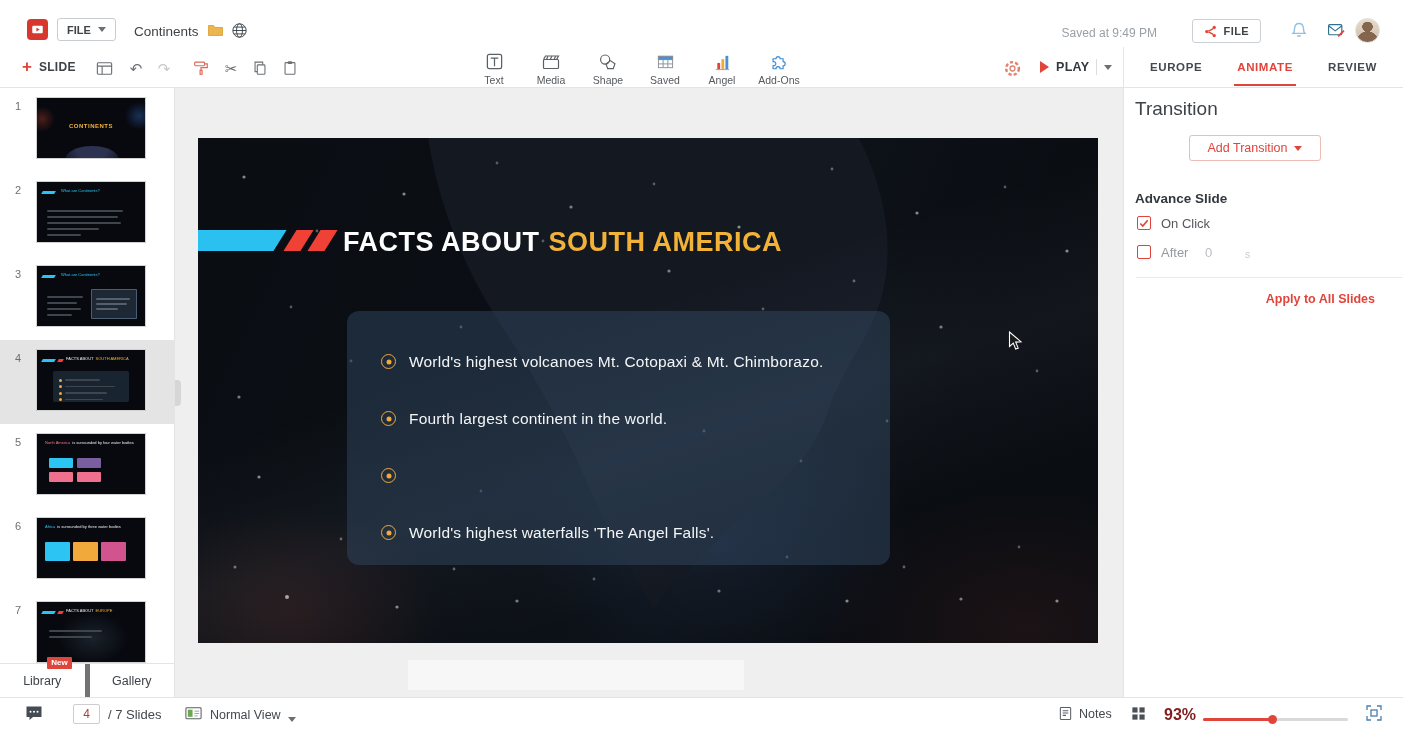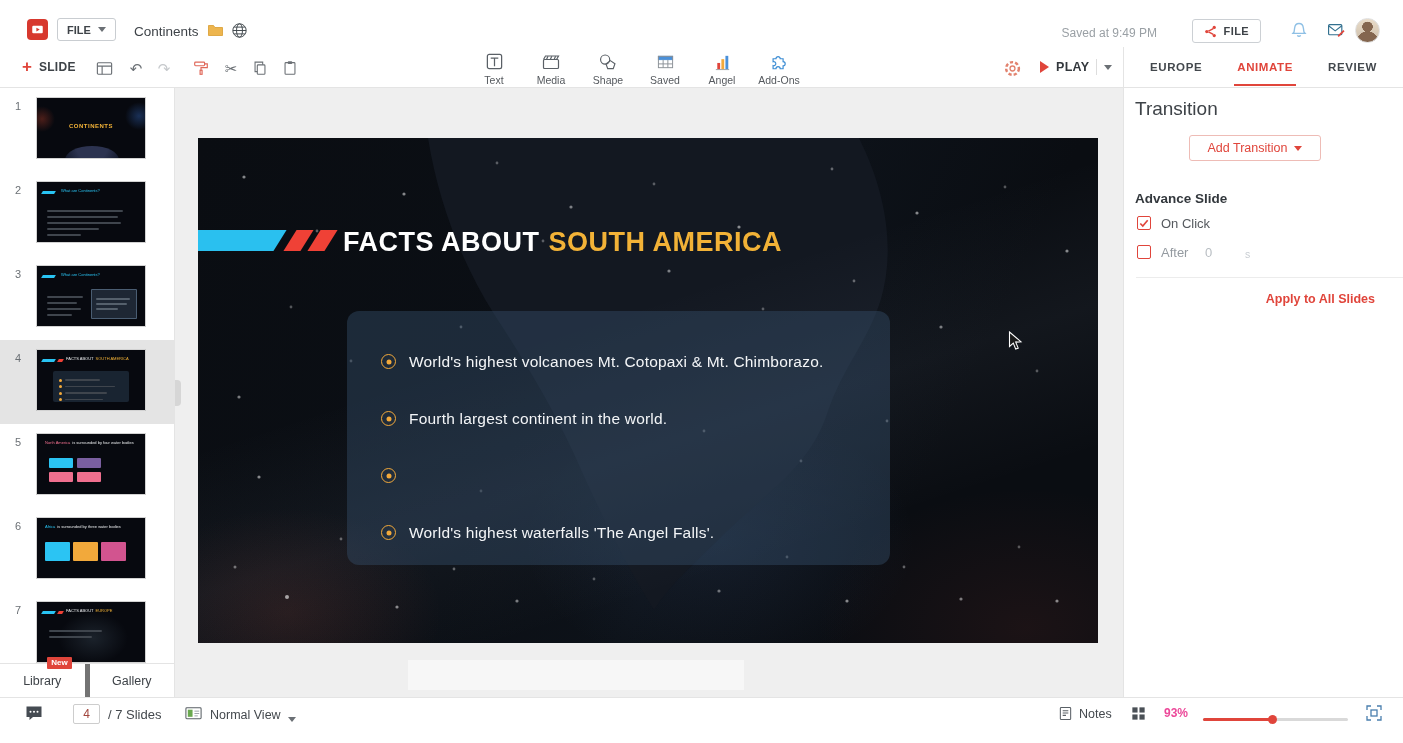--- a/index.html
+++ b/index.html
@@ -145,21 +145,21 @@
   .apply-link{position:absolute;right:28px;top:204px;font-size:12.5px;font-weight:700;color:#E0453B}
 
   
   .statusbar{position:absolute;left:0;right:0;bottom:0;height:46px;background:#fff;border-top:1px solid #e4e4e4}
   .sb{position:absolute}
   .numbox{left:73px;top:6px;width:27px;height:20px;border:1px solid #cdcdcd;border-radius:2px;display:flex;align-items:center;justify-content:center;font-size:12px;color:#a1453c;background:#fff}
   .slides-total{left:108px;top:9px;font-size:13px;color:#43484d}
   .view-cl{left:184px;top:7px;display:flex;align-items:flex-end;gap:7px}
   .view-lbl{font-size:12.5px;color:#43484d}
   .notes-cl{left:1058px;top:7px;display:flex;align-items:center;gap:6px}
-  .zoom-lbl{left:1164px;top:8px;font-size:12px;font-weight:700;color:#ec4899}
+  .zoom-lbl{left:1164px;top:8px;font-size:16px;font-weight:700;color:#7f1d1d}
   .zoom-track{left:1203px;top:20px;width:145px;height:3px;background:#d9d9d9;border-radius:2px}
   .zoom-fill{width:48%;height:100%;background:#E0453B;border-radius:2px}
   .zoom-handle{position:absolute;left:calc(48% - 4.5px);top:-3px;width:9px;height:9px;border-radius:50%;background:#E0453B}
   svg{display:block}
 </style>
 </head>
 <body>
 
 <div class="app">
 

